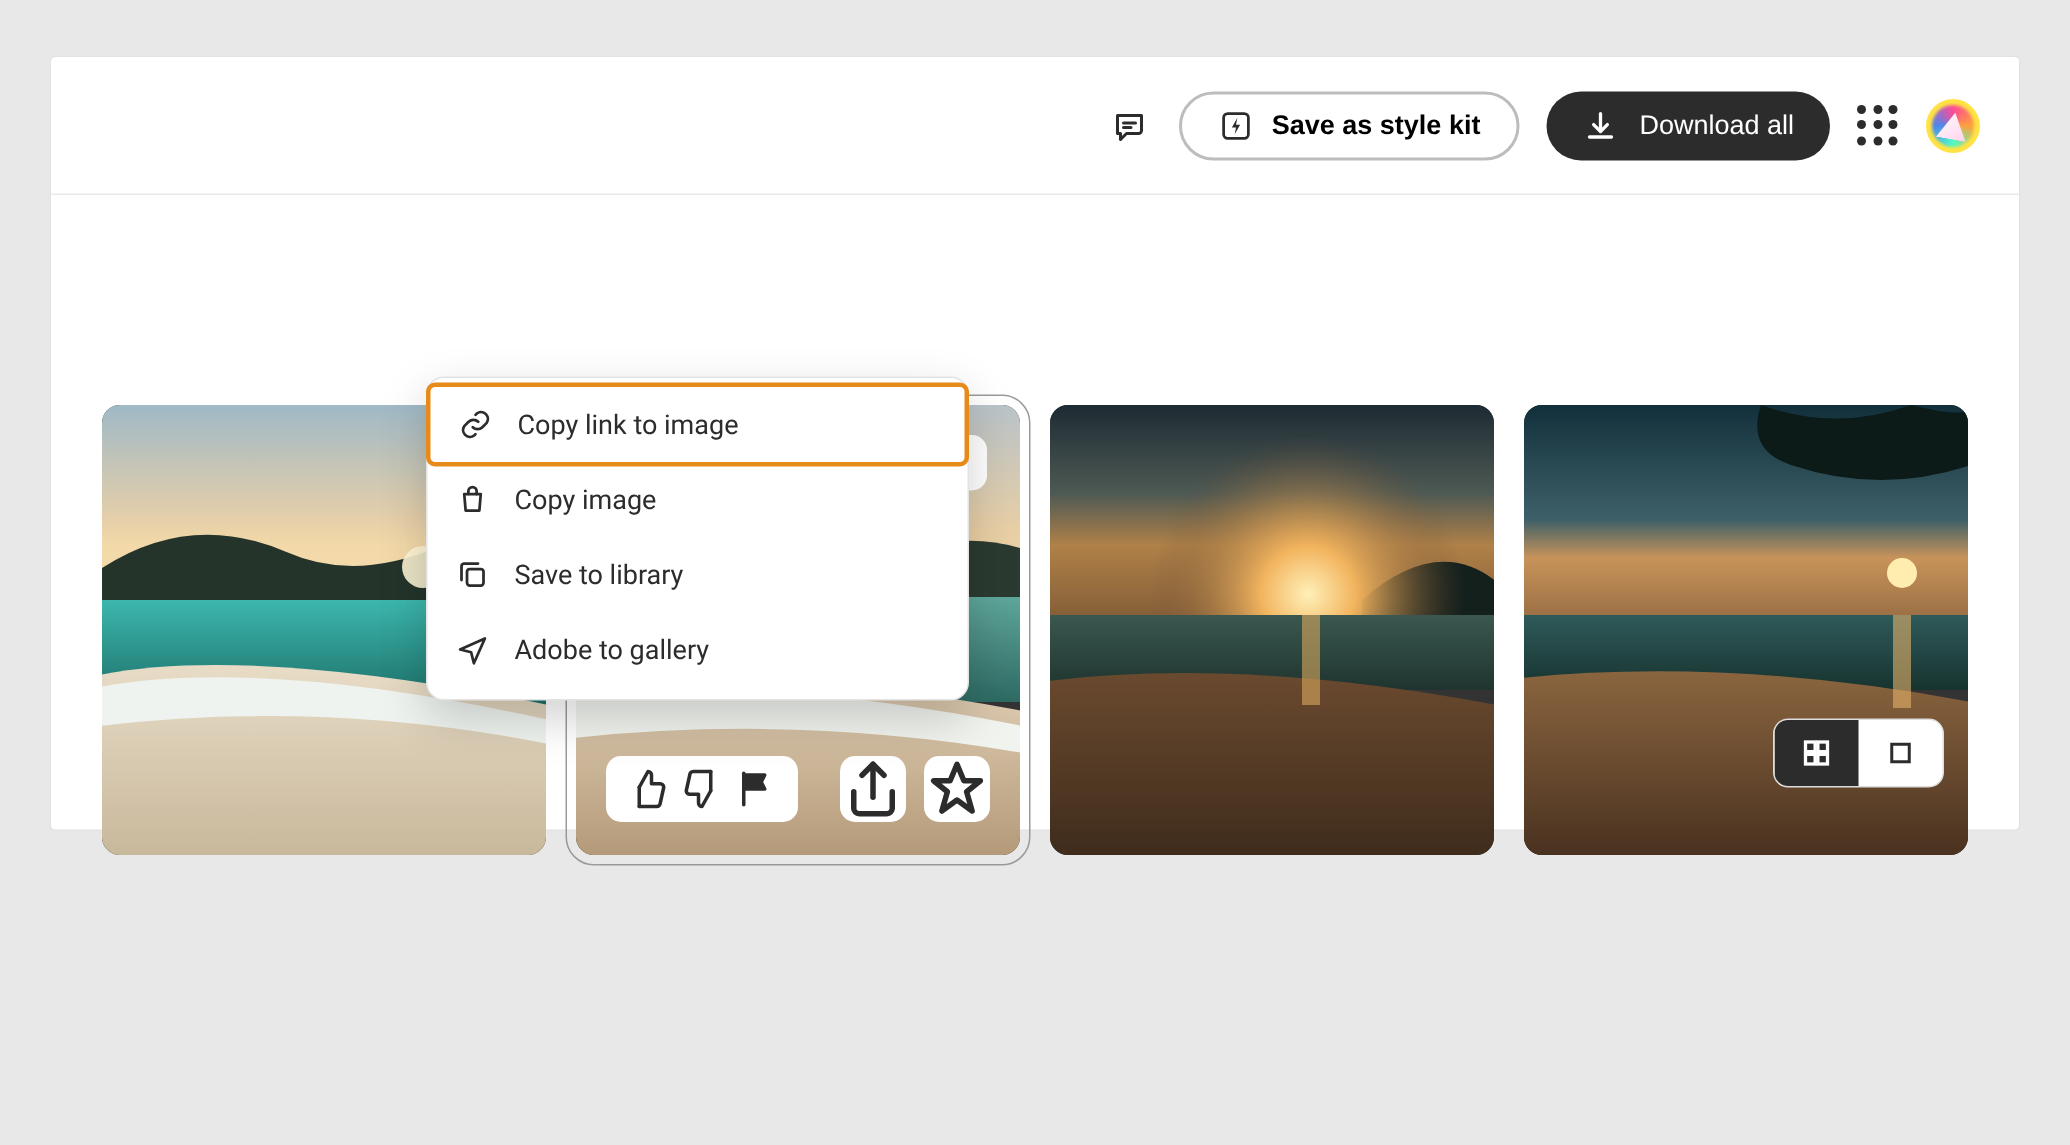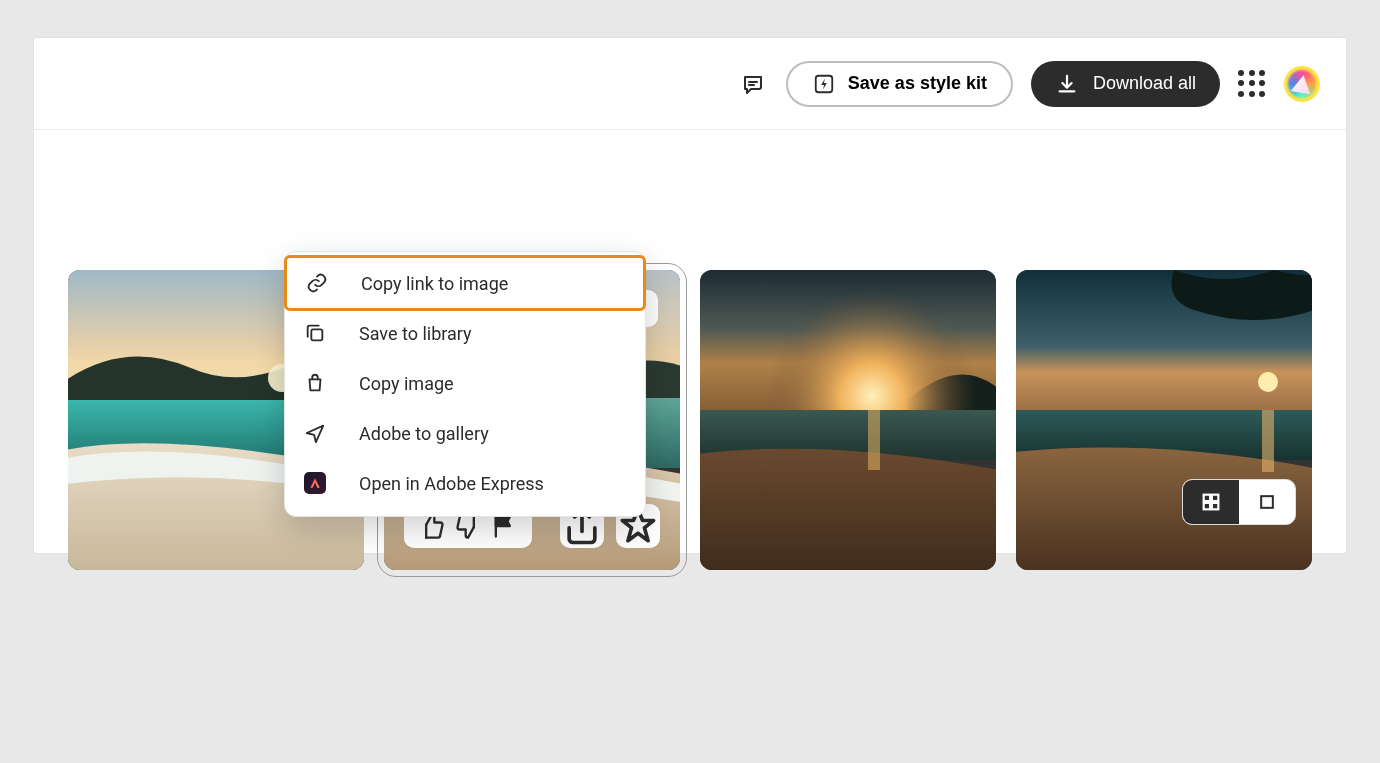--- a/index.html
+++ b/index.html
@@ -184,21 +184,21 @@
     width: 362px;
     background: #fff;
     border: 1px solid #e3e3e3;
     border-radius: 12px;
     box-shadow: 0 12px 32px rgba(0,0,0,.18);
     padding: 6px 0 8px 0;
   }
   .context-menu .item {
     display: flex;
     align-items: center;
-    gap: 32px;
+    gap: 16px;
     height: 50px;
     padding: 0 18px;
     cursor: pointer;
     font-size: 18px;
   }
   .context-menu .item.highlighted {
     outline: 3px solid #e68a19;
     border-radius: 3px;
     margin: 0 2px;
   }
@@ -445,58 +445,42 @@
         <svg viewBox="0 0 24 24" width="22" height="22" fill="none" stroke="#2c2c2c" stroke-width="2" stroke-linecap="round" stroke-linejoin="round">
             <path d="M10 14a5 5 0 0 0 7 0l3-3a5 5 0 0 0-7-7l-1 1"></path>
             <path d="M14 10a5 5 0 0 0-7 0l-3 3a5 5 0 0 0 7 7l1-1"></path>
           </svg>
       </span>
       <span>Copy link to image</span>
     </div>
     <div class="item">
       <span class="icon-slot">
         <svg viewBox="0 0 24 24" width="22" height="22" fill="none" stroke="#2c2c2c" stroke-width="2" stroke-linecap="round" stroke-linejoin="round">
+            <path d="M6 8h12l-1 12H7z"></path>
+            <path d="M9 8V6a3 3 0 0 1 6 0v2"></path>
+          </svg>
+      </span>
+      <span>Copy image</span>
+    </div>
+    <div class="item">
+      <span class="icon-slot">
+        <svg viewBox="0 0 24 24" width="22" height="22" fill="none" stroke="#2c2c2c" stroke-width="2" stroke-linecap="round" stroke-linejoin="round">
             <rect x="8" y="8" width="12" height="12" rx="2"></rect>
             <path d="M4 16V6a2 2 0 0 1 2-2h10"></path>
           </svg>
       </span>
       <span>Save to library</span>
     </div>
     <div class="item">
       <span class="icon-slot">
         <svg viewBox="0 0 24 24" width="22" height="22" fill="none" stroke="#2c2c2c" stroke-width="2" stroke-linecap="round" stroke-linejoin="round">
-            <path d="M6 8h12l-1 12H7z"></path>
-            <path d="M9 8V6a3 3 0 0 1 6 0v2"></path>
-          </svg>
-      </span>
-      <span>Copy image</span>
-    </div>
-    <div class="item">
-      <span class="icon-slot">
-        <svg viewBox="0 0 24 24" width="22" height="22" fill="none" stroke="#2c2c2c" stroke-width="2" stroke-linecap="round" stroke-linejoin="round">
             <path d="M3 12l18-8-8 18-2-8z"></path>
           </svg>
       </span>
       <span>Adobe to gallery</span>
-    </div>
-    <div class="item">
-      <span class="icon-slot">
-        <span class="adobe-express-badge">
-          <svg viewBox="0 0 24 24" width="14" height="14">
-              <path d="M4 20 L12 4 L20 20 L16 20 L12 11 L8 20 Z" fill="url(#ae)"></path>
-              <defs>
-                <linearGradient id="ae" x1="0" y1="0" x2="1" y2="1">
-                  <stop offset="0" stop-color="#ff3e7f"></stop>
-                  <stop offset="1" stop-color="#ff9838"></stop>
-                </linearGradient>
-              </defs>
-            </svg>
-        </span>
-      </span>
-      <span>Open in Adobe Express</span>
     </div>
   </div>
 
   <div class="view-toggle">
     <div class="opt active">
       <svg viewBox="0 0 24 24" width="22" height="22" fill="none" stroke="#ffffff" stroke-width="2.4">
           <rect x="4" y="4" width="7" height="7"></rect>
           <rect x="13" y="4" width="7" height="7"></rect>
           <rect x="4" y="13" width="7" height="7"></rect>
           <rect x="13" y="13" width="7" height="7"></rect>

